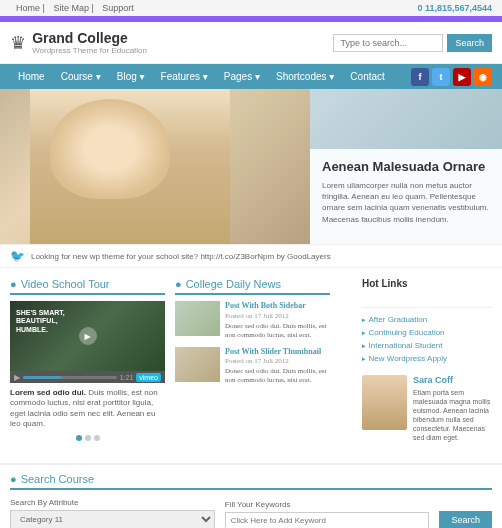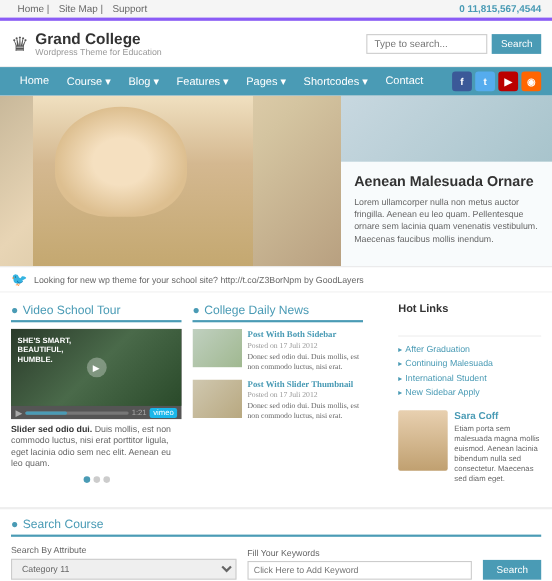--- a/index.html
+++ b/index.html
@@ -1,21 +1,21 @@
 <!DOCTYPE html>
 <html><head>
   <meta charset="utf-8">
   <style>
     * { margin: 0; padding: 0; box-sizing: border-box; }
     body { font-family: Arial, sans-serif; font-size: 11px; background: #f0f0f0; width: 502px; }
 
     
     .top-bar {
       background: #f5f5f5;
-      border-bottom: 3px solid #8b5cf6;
+      border-bottom: 6px solid #8b5cf6;
       padding: 3px 10px;
       display: flex;
       justify-content: space-between;
       align-items: center;
       font-size: 9px;
       color: #666;
     }
     .top-bar-links a { color: #666; text-decoration: none; margin-left: 6px; }
     .top-bar-phone { color: #4a9bb5; font-weight: bold; }
 
@@ -337,21 +337,21 @@
       </div>
       <div class="video-bar">
         <span style="color:#aaa;font-size:8px;">▶</span>
         <div class="video-bar-inner">
           <div class="video-bar-inner-fill"></div>
         </div>
         <span style="color:#aaa;font-size:7px;">1:21</span>
         <span class="vimeo-badge">vimeo</span>
       </div>
       <div class="video-desc">
-        <strong>Slider sed odio dui.</strong>
+        <strong>Lorem sed odio dui.</strong>
         <span>Duis mollis, est non commodo luctus, nisi erat porttitor ligula, eget lacinia odio sem nec elit. Aenean eu leo quam.</span>
       </div>
       <div class="dots">
         <div class="dot active"></div>
         <div class="dot"></div>
         <div class="dot"></div>
       </div>
     </div>
 
     <div class="news-section">
@@ -383,23 +383,23 @@
       </div>
 
     </div>
 
   </div>
 
   <div class="sidebar">
     <div class="sidebar-section">
       <div class="sidebar-title">Hot Links</div>
       <div class="hot-link">After Graduation</div>
-      <div class="hot-link">Continuing Malesuada</div>
+      <div class="hot-link">Continuing Education</div>
       <div class="hot-link">International Student</div>
-      <div class="hot-link">New Sidebar Apply</div>
+      <div class="hot-link">New Wordpress Apply</div>
     </div>
 
     <div class="sidebar-section">
       <div class="prof-card">
         <div class="prof-photo"></div>
         <div class="prof-info">
           <div class="prof-name">Sara Coff</div>
           <div class="prof-desc">Etiam porta sem malesuada magna mollis euismod. Aenean lacinia bibendum nulla sed consectetur. Maecenas sed diam eget.</div>
         </div>
       </div>

